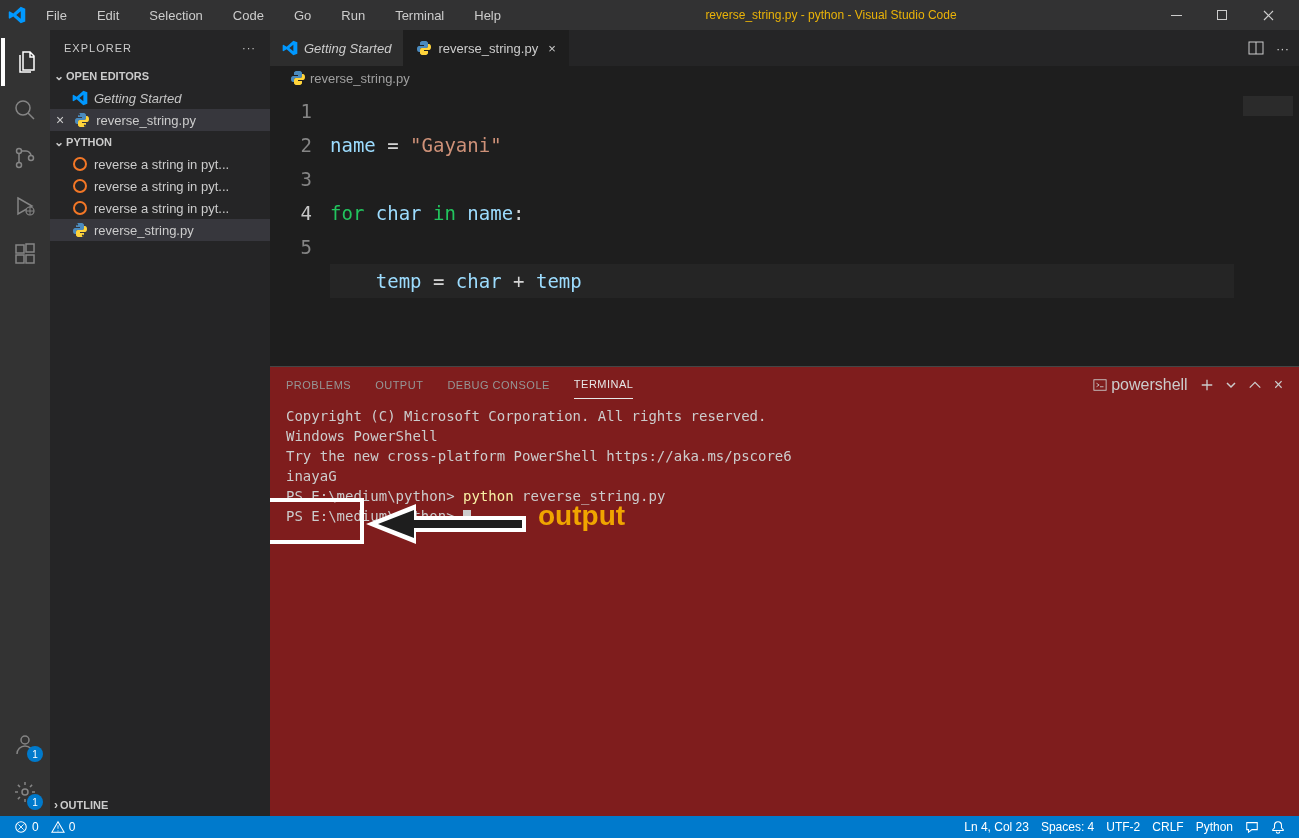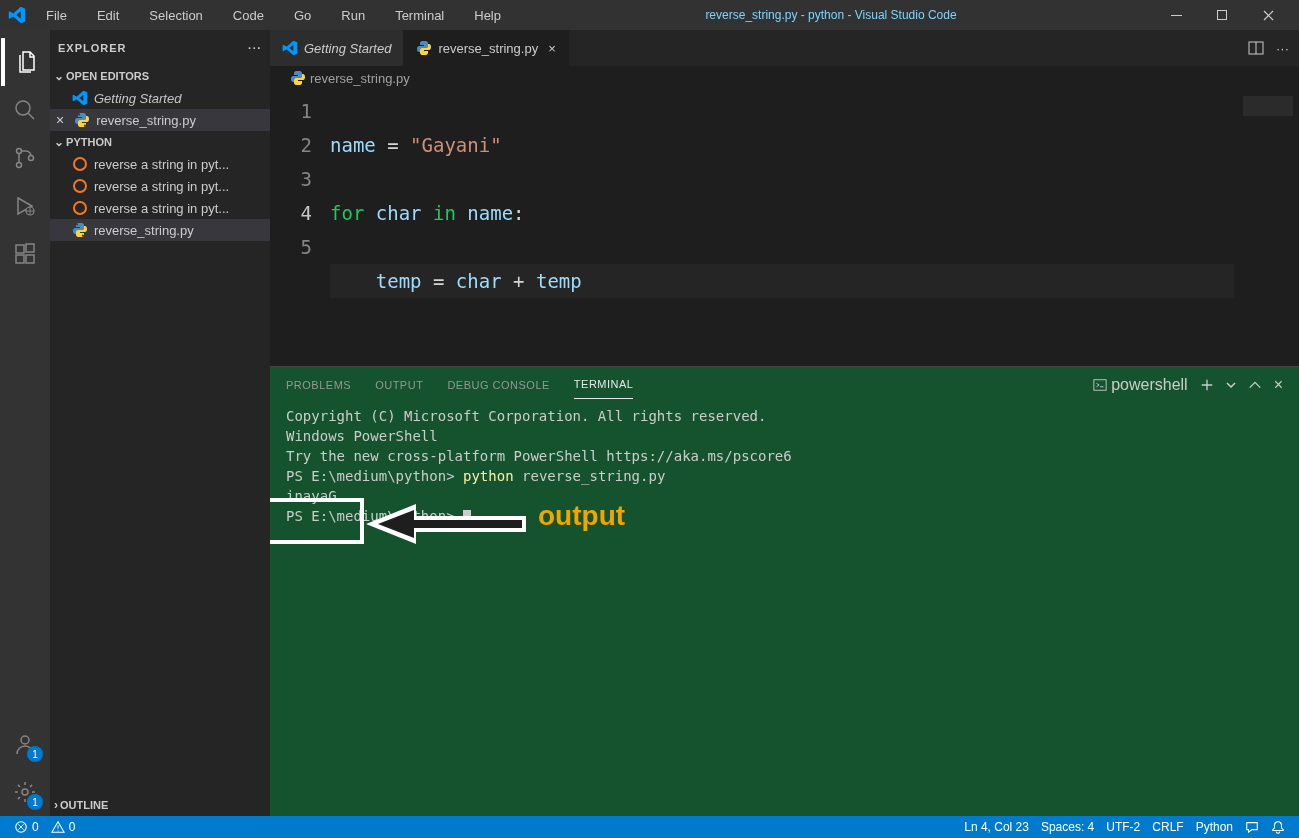--- a/index.html
+++ b/index.html
@@ -18,21 +18,21 @@
   height: 30px;
   background: #323233;
   display: flex;
   align-items: center;
   padding: 0 8px;
   flex-shrink: 0;
 }
 .titlebar-logo { width: 18px; height: 18px; margin-right: 12px; }
 .menubar { display: flex; gap: 14px; }
 .menu-item { padding: 4px 8px; cursor: pointer; font-size: 13px; }
-.title-center { flex: 1; text-align: center; font-size: 12px; color: #7dd3fc; }
+.title-center { flex: 1; text-align: center; font-size: 12px; color: #eab308; }
 .window-controls { display: flex; gap: 0; }
 .window-control { width: 46px; height: 30px; display: flex; align-items: center; justify-content: center; cursor: pointer; }
 .main { flex: 1; display: flex; overflow: hidden; }
 .activitybar {
   width: 50px;
   background: #333333;
   display: flex;
   flex-direction: column;
   align-items: center;
   padding-top: 8px;
@@ -81,24 +81,23 @@
   background: #252526;
   display: flex;
   flex-direction: column;
   flex-shrink: 0;
 }
 .sidebar-header {
   height: 35px;
   display: flex;
   align-items: center;
   justify-content: space-between;
-  padding: 0 8px;
+  padding: 0 14px;
   font-size: 11px;
   letter-spacing: 1px;
-  font-weight: bold;
 }
 .sidebar-actions { color: #cccccc; cursor: pointer; }
 .section-header {
   padding: 4px 4px;
   font-size: 11px;
   font-weight: bold;
   display: flex;
   align-items: center;
   gap: 2px;
   cursor: pointer;
@@ -145,21 +144,21 @@
 .gutter { width: 60px; text-align: right; padding-right: 18px; color: #858585; font-family: Consolas, monospace; font-size: 19px; line-height: 34px; padding-top: 4px; }
 .code { flex: 1; font-family: Consolas, monospace; font-size: 19px; line-height: 34px; color: #d4d4d4; padding-top: 4px; white-space: pre; }
 .code .var { color: #9cdcfe; }
 .code .op { color: #d4d4d4; }
 .code .str { color: #ce9178; }
 .code .kw { color: #22c55e; }
 .minimap { width: 65px; background: #1e1e1e; position: relative; }
 .minimap-blob { position: absolute; top: 6px; right: 6px; width: 50px; height: 20px; background: rgba(200,200,200,0.08); }
 .panel {
   height: 450px;
-  background: #14532d;
+  background: #7f1d1d;
   border-top: 1px solid #454545;
   display: flex;
   flex-direction: column;
   flex-shrink: 0;
 }
 .panel-tabs {
   height: 35px;
   display: flex;
   align-items: center;
   padding: 0 16px;
@@ -434,22 +433,22 @@
             </svg>
           <span style="font-size:16px;">×</span>
         </div>
       </div>
       <div class="terminal-content">
         <div>Copyright (C) Microsoft Corporation. All rights reserved.</div>
         <div>Windows PowerShell</div>
         <div></div>
         <div>Try the new cross-platform PowerShell https://aka.ms/pscore6</div>
         <div></div>
+        <div>inayaG</div>
         <div><span>PS E:\medium\python&gt; </span><span class="term-yellow">python</span><span> reverse_string.py</span></div>
-        <div>inayaG</div>
         <div><span>PS E:\medium\python&gt; </span><span style="background:#ccc;display:inline-block;width:8px;height:15px;vertical-align:middle;"></span></div>
 
         <div class="annot-box" style="left:-14px; top:96px; width:108px; height:46px;"></div>
         <svg class="annot-arrow" style="left:96px; top:100px;" width="170" height="44" viewBox="0 0 170 44">
           <rect x="40" y="14" width="120" height="16" fill="#fff"></rect>
           <polygon points="0,22 50,2 50,42" fill="#fff"></polygon>
           <rect x="48" y="18" width="108" height="8" fill="#1e1e1e"></rect>
           <polygon points="12,22 48,8 48,36" fill="#1e1e1e"></polygon>
         </svg>
         <div class="annot-text" style="left:268px; top:104px;">output</div>

